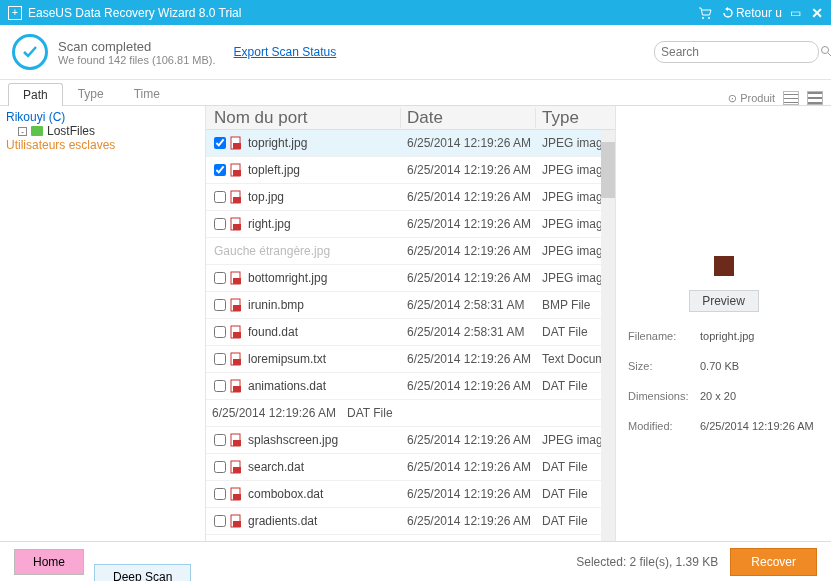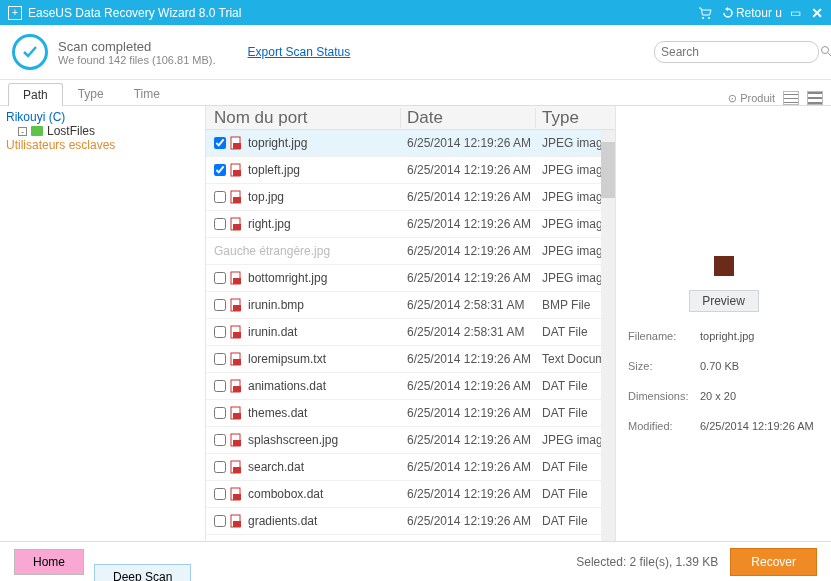--- a/index.html
+++ b/index.html
@@ -10,21 +10,21 @@
 .titlebar .title { font-size: 12px; }
 .titlebar .spacer { flex: 1; }
 .titlebar .rbtn { margin-left: 8px; font-size: 12px; cursor: pointer; display: inline-flex; align-items: center; }
 .titlebar .rbtn svg { margin-right: 2px; }
 .titlebar .close { font-weight: bold; font-size: 14px; margin-left: 10px; }
 
 .infobar { height: 55px; display: flex; align-items: center; padding: 0 12px; border-bottom: 1px solid #e5e5e5; }
 .infobar .check { width: 36px; height: 36px; border-radius: 50%; border: 3px solid #1fb0e6; display: flex; align-items: center; justify-content: center; color: #1fb0e6; margin-right: 10px; }
 .infobar .scaninfo .line1 { color: #666; font-size: 13px; }
 .infobar .scaninfo .line2 { color: #888; font-size: 11px; }
-.infobar .export { color: #0066cc; margin-left: 32px; font-size: 12px; cursor: pointer; text-decoration: underline; }
+.infobar .export { color: #0066cc; margin-left: 18px; font-size: 12px; cursor: pointer; text-decoration: underline; }
 .infobar .search { margin-left: auto; width: 165px; height: 22px; border: 1px solid #ccc; border-radius: 10px; display: flex; align-items: center; padding: 0 6px; color: #999; }
 .infobar .search input { flex: 1; border: none; outline: none; font-size: 12px; color: #555; background: transparent; }
 .infobar .search .mag { margin-left: 4px; }
 
 .tabbar { height: 26px; display: flex; align-items: flex-end; padding: 0 8px; border-bottom: 1px solid #ddd; }
 .tabbar .tab { padding: 4px 14px; font-size: 12px; color: #888; border: 1px solid transparent; border-bottom: none; cursor: pointer; }
 .tabbar .tab.active { color: #333; border-color: #ccc; background: #fff; position: relative; top: 1px; border-radius: 3px 3px 0 0; }
 .tabbar .right { margin-left: auto; display: flex; align-items: center; gap: 8px; color: #888; font-size: 11px; }
 .tabbar .viewbtn { width: 16px; height: 14px; border: 1px solid #bbb; display: inline-block; cursor: pointer; }
 .tabbar .viewbtn.list { background: linear-gradient(#888 1px, transparent 1px) 0 2px/100% 4px; }
@@ -240,21 +240,21 @@
           </div>
           <div class="row">
             <div class="c1">
               <input type="checkbox" style="">
               <span class="fileicon">
                 <svg viewBox="0 0 14 14">
                   <rect x="1" y="1" width="9" height="12" fill="#fff" stroke="#c33"></rect>
                   <rect x="3" y="7" width="8" height="6" fill="#c33"></rect>
                 </svg>
               </span>
-              <span>irunin.dat</span>
+              <span>found.dat</span>
             </div>
             <div class="c2">6/25/2014 2:58:31 AM</div>
             <div class="c3">DAT File</div>
           </div>
           <div class="row">
             <div class="c1">
               <input type="checkbox" style="">
               <span class="fileicon">
                 <svg viewBox="0 0 14 14">
                   <rect x="1" y="1" width="9" height="12" fill="#fff" stroke="#c33"></rect>
@@ -274,30 +274,20 @@
                   <rect x="1" y="1" width="9" height="12" fill="#fff" stroke="#c33"></rect>
                   <rect x="3" y="7" width="8" height="6" fill="#c33"></rect>
                 </svg>
               </span>
               <span>animations.dat</span>
             </div>
             <div class="c2">6/25/2014 12:19:26 AM</div>
             <div class="c3">DAT File</div>
           </div>
           <div class="row">
-            <div class="c1">
-              <input type="checkbox" style="">
-              <span class="fileicon">
-                <svg viewBox="0 0 14 14">
-                  <rect x="1" y="1" width="9" height="12" fill="#fff" stroke="#c33"></rect>
-                  <rect x="3" y="7" width="8" height="6" fill="#c33"></rect>
-                </svg>
-              </span>
-              <span>themes.dat</span>
-            </div>
             <div class="c2">6/25/2014 12:19:26 AM</div>
             <div class="c3">DAT File</div>
           </div>
           <div class="row">
             <div class="c1">
               <input type="checkbox" style="">
               <span class="fileicon">
                 <svg viewBox="0 0 14 14">
                   <rect x="1" y="1" width="9" height="12" fill="#fff" stroke="#c33"></rect>
                   <rect x="3" y="7" width="8" height="6" fill="#c33"></rect>

